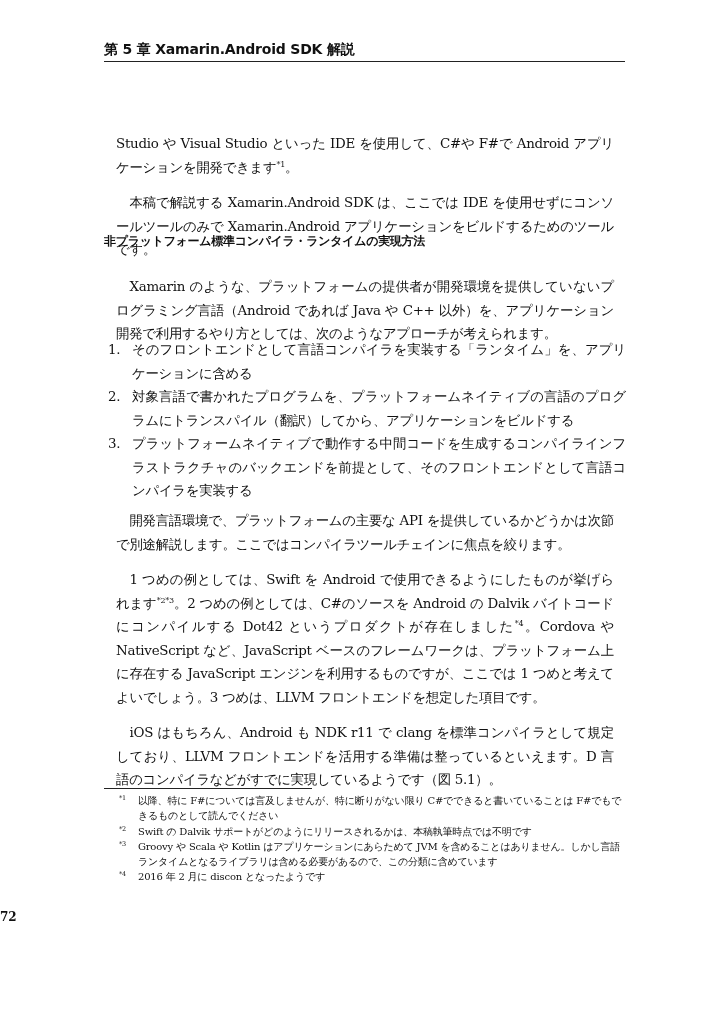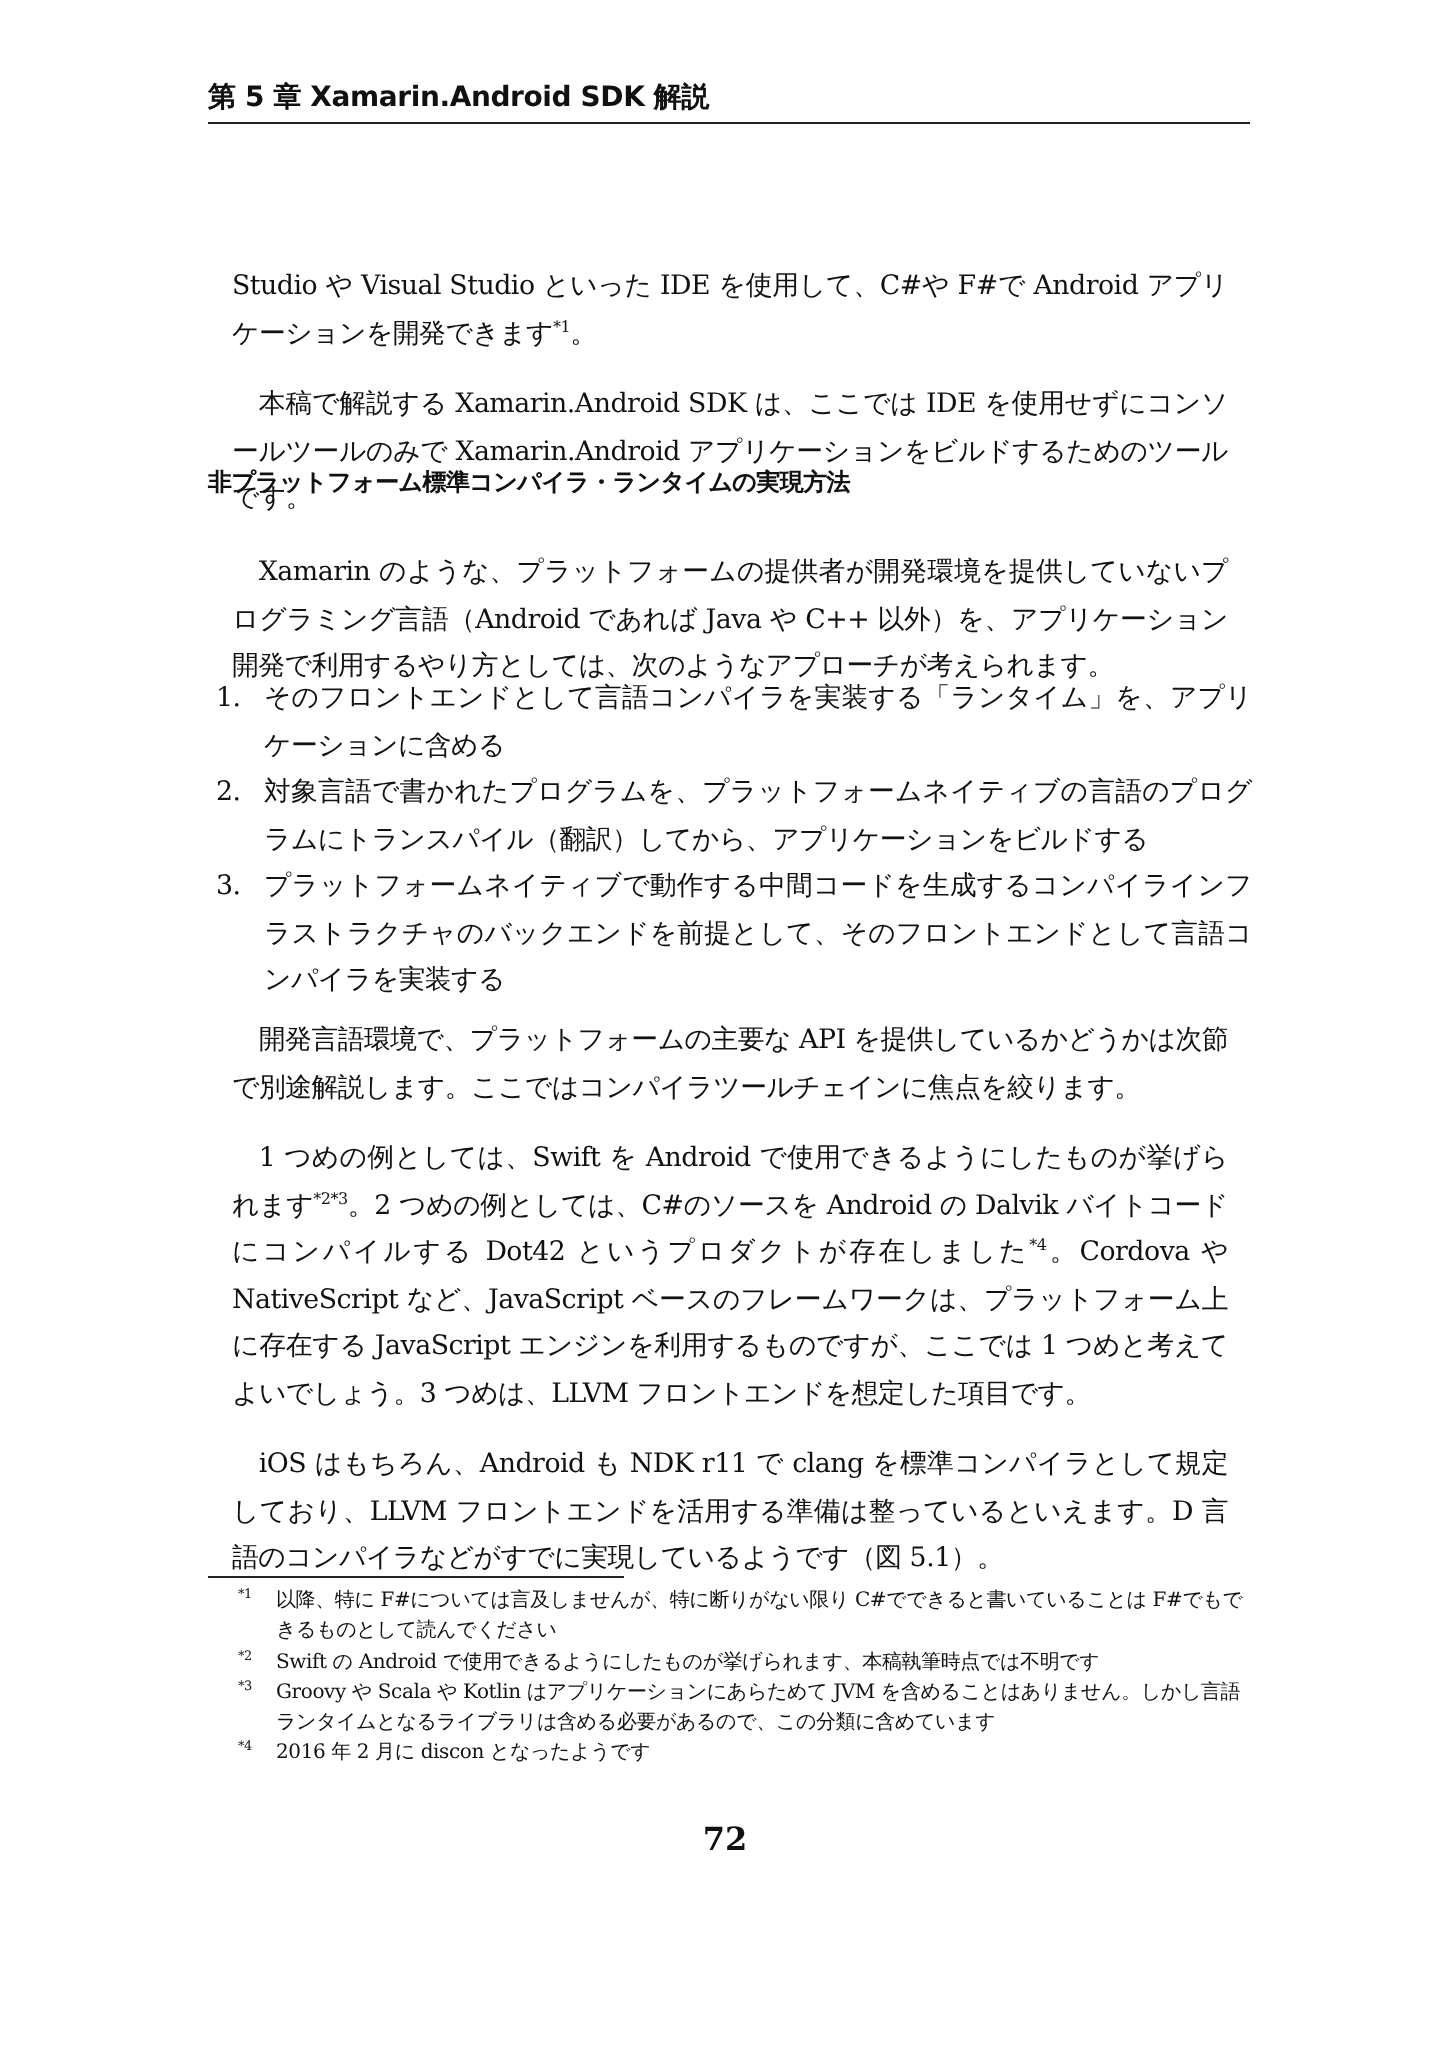--- a/index.html
+++ b/index.html
@@ -111,22 +111,22 @@
       position: absolute;
       left: 15px;
       top: 0;
     }
     .footnote .mark sup { font-size: 6.5px; vertical-align: 4px; }
     .page-number {
       position: absolute;
       left: 0;
       width: 725px;
       top: 910px;
-      text-align: center;
-      font-size: 16px;
+      text-align: left;
+      font-size: 12px;
       font-weight: bold;
     }
   </style>
 </head>
 <body>
 
 <div class="page">
 
   <div class="running-head">第 5 章 Xamarin.Android SDK 解説</div>
   <div class="head-rule"></div>
@@ -165,21 +165,21 @@
 
   <div class="footnote-rule"></div>
 
   <div class="footnotes">
     <p class="footnote">
       <span class="mark"><sup>*1</sup></span>
       <span>以降、特に F#については言及しませんが、特に断りがない限り C#でできると書いていることは F#でもできるものとして読んでください</span>
     </p>
     <p class="footnote">
       <span class="mark"><sup>*2</sup></span>
-      <span>Swift の Android で使用できるようにしたものが挙げられます、本稿執筆時点では不明です</span>
+      <span>Swift の Dalvik サポートがどのようにリリースされるかは、本稿執筆時点では不明です</span>
     </p>
     <p class="footnote">
       <span class="mark"><sup>*3</sup></span>
       <span>Groovy や Scala や Kotlin はアプリケーションにあらためて JVM を含めることはありません。しかし言語ランタイムとなるライブラリは含める必要があるので、この分類に含めています</span>
     </p>
     <p class="footnote">
       <span class="mark"><sup>*4</sup></span>
       <span>2016 年 2 月に discon となったようです</span>
     </p>
   </div>

